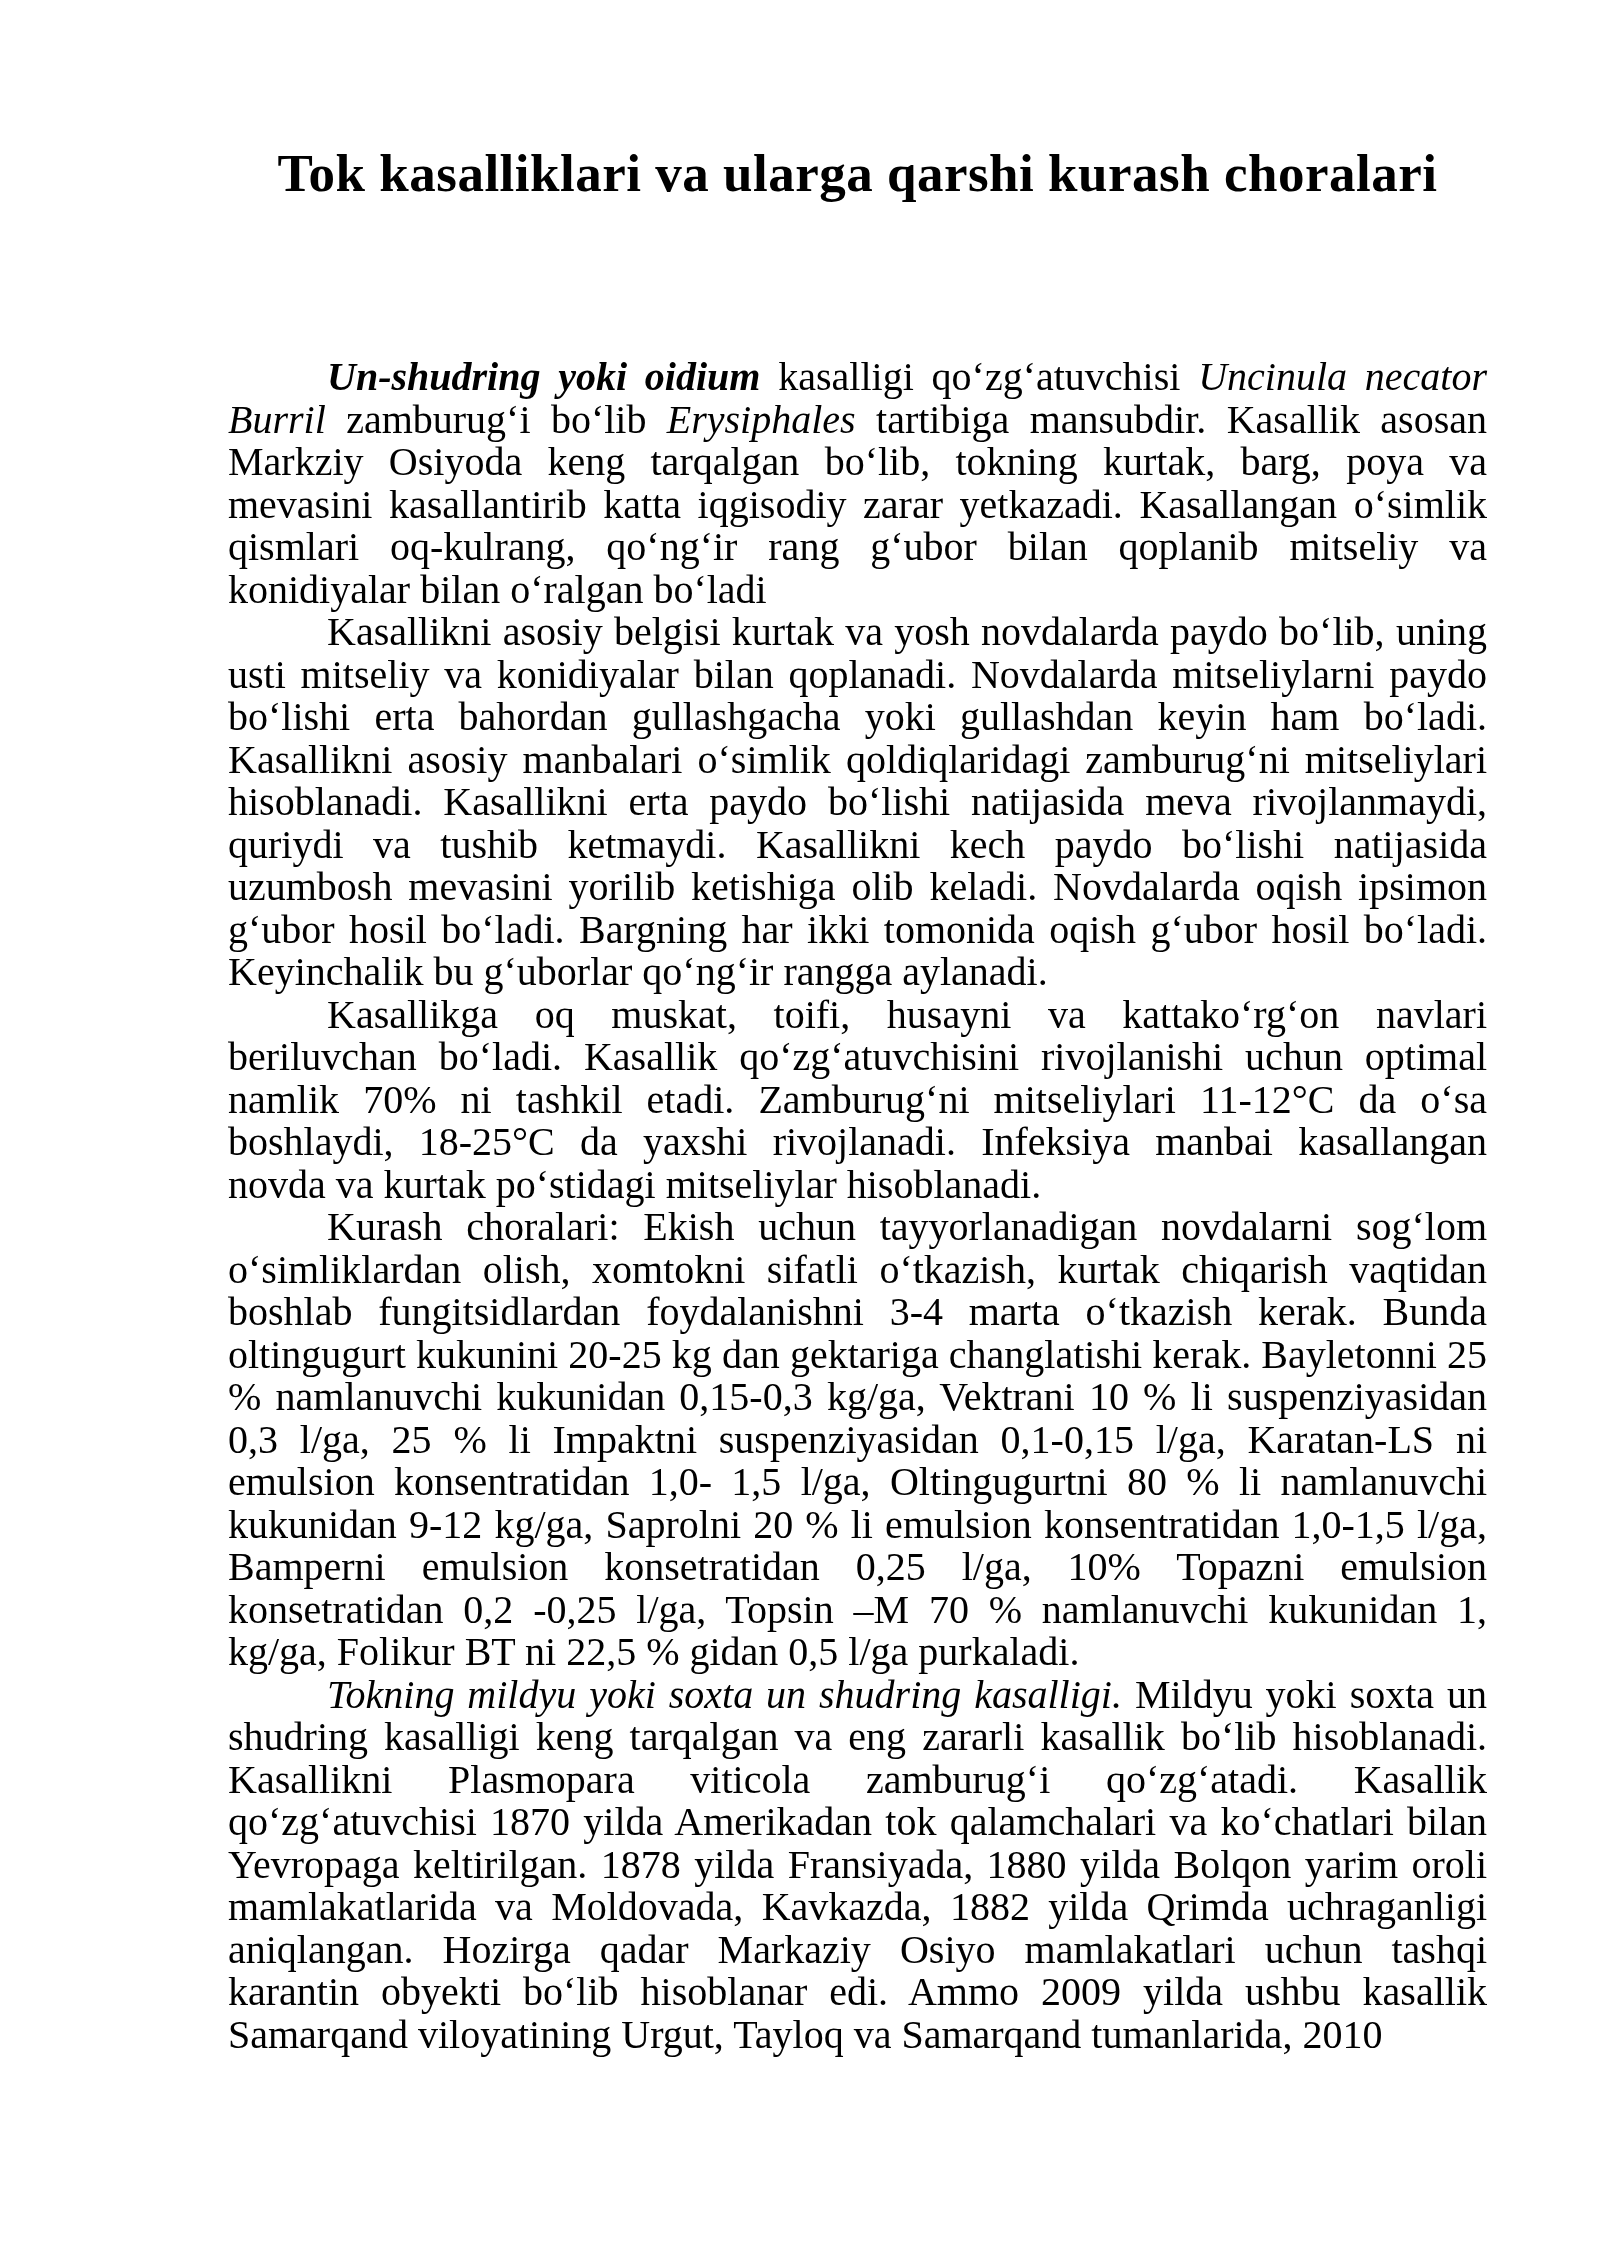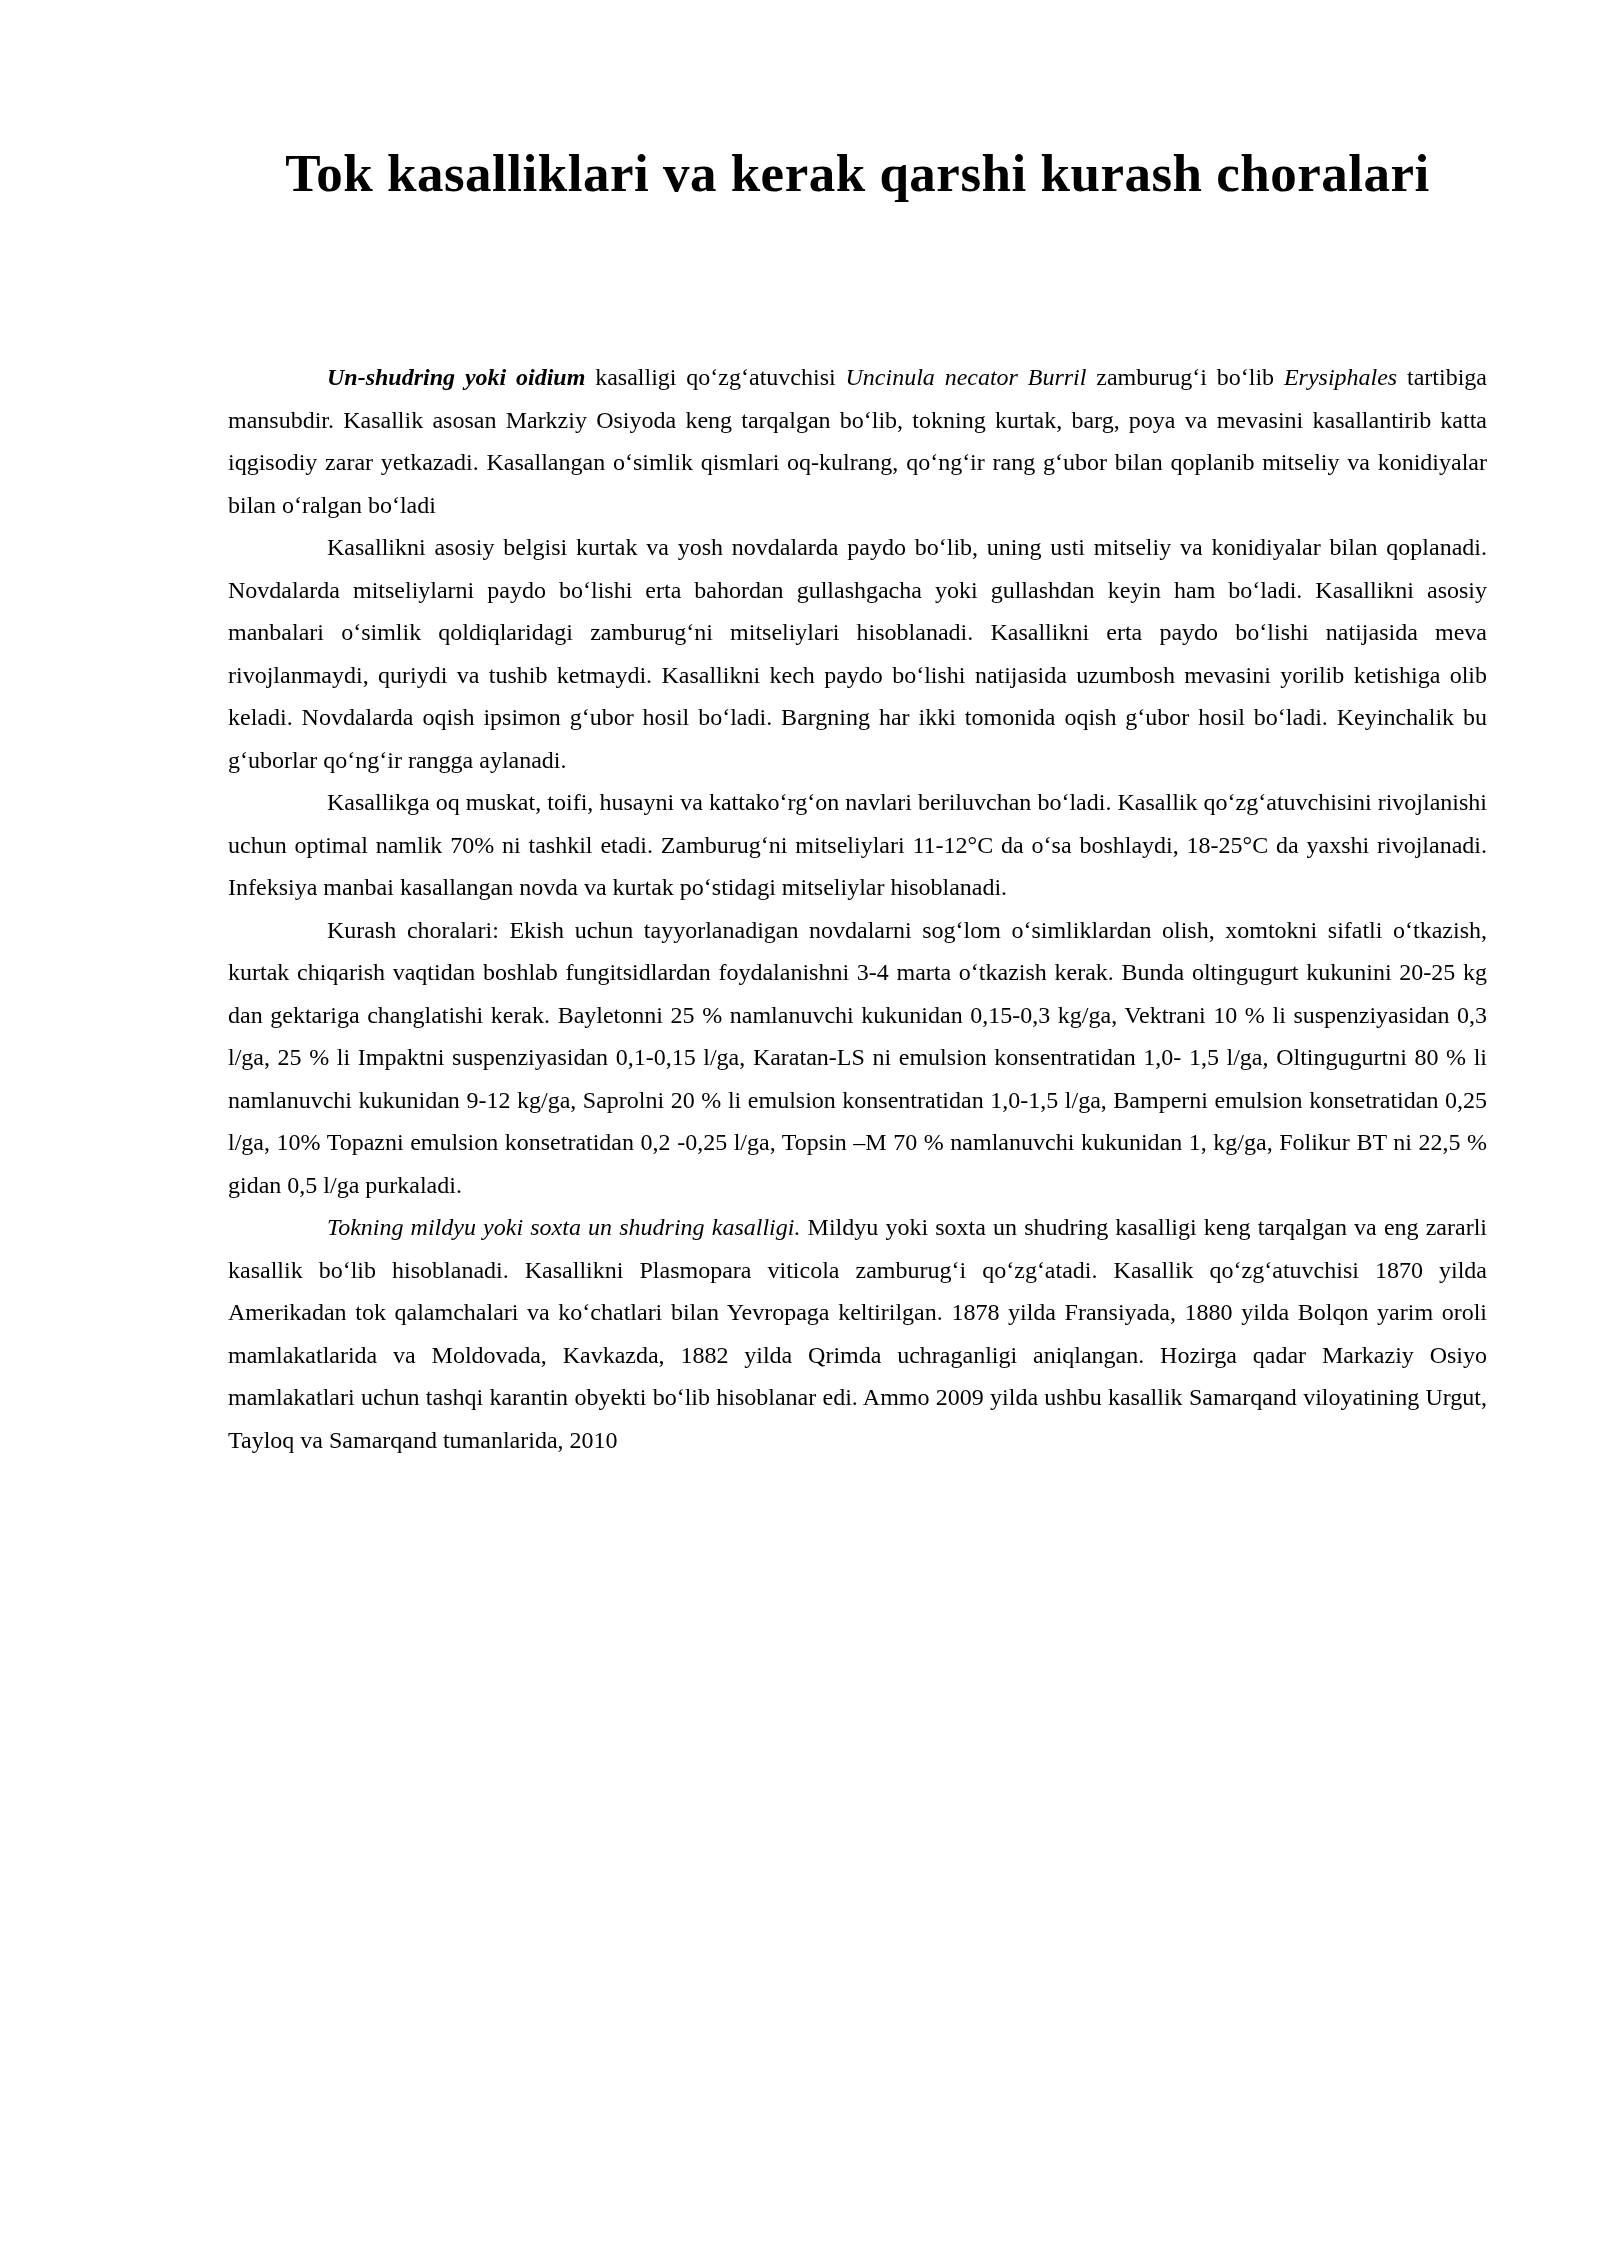--- a/index.html
+++ b/index.html
@@ -21,35 +21,35 @@
   .doc-title {
     margin: 0 0 138px 0;
     font-size: 53px;
     font-weight: bold;
     line-height: 90px;
     text-align: center;
     letter-spacing: 0.5px;
   }
   .doc-body p {
     margin: 0;
-    font-size: 24px;
+    font-size: 40px;
     line-height: 42.5px;
     text-align: justify;
     text-indent: 99px;
   }
   .doc-body .bi { font-weight: bold; font-style: italic; }
   .doc-body .i  { font-style: italic; }
   .doc-body .b  { font-weight: normal; }
 </style>
 </head>
 <body>
 
 <div class="page">
 
-  <h1 class="doc-title">Tok kasalliklari va kerak qarshi kurash choralari</h1>
+  <h1 class="doc-title">Tok kasalliklari va ularga qarshi kurash choralari</h1>
 
   <div class="doc-body">
 
     <p><span class="bi">Un-shudring yoki oidium</span><span> kasalligi qo‘zg‘atuvchisi </span><span class="i">Uncinula necator Burril</span><span> zamburug‘i bo‘lib </span><span class="i">Erysiphales</span><span> tartibiga mansubdir. Kasallik asosan Markziy Osiyoda keng tarqalgan bo‘lib, tokning kurtak, barg, poya va mevasini kasallantirib katta iqgisodiy zarar yetkazadi. Kasallangan o‘simlik qismlari oq-kulrang, qo‘ng‘ir rang g‘ubor bilan qoplanib mitseliy va konidiyalar bilan o‘ralgan bo‘ladi</span></p>
 
     <p><span>Kasallikni asosiy belgisi kurtak va yosh novdalarda paydo bo‘lib, uning usti mitseliy va konidiyalar bilan qoplanadi. Novdalarda mitseliylarni paydo bo‘lishi erta bahordan gullashgacha yoki gullashdan keyin ham bo‘ladi. Kasallikni asosiy manbalari o‘simlik qoldiqlaridagi zamburug‘ni mitseliylari hisoblanadi. Kasallikni erta paydo bo‘lishi natijasida meva rivojlanmaydi, quriydi va tushib ketmaydi. Kasallikni kech paydo bo‘lishi natijasida uzumbosh mevasini yorilib ketishiga olib keladi. Novdalarda oqish ipsimon g‘ubor hosil bo‘ladi. Bargning har ikki tomonida oqish g‘ubor hosil bo‘ladi. Keyinchalik bu g‘uborlar qo‘ng‘ir rangga aylanadi.</span></p>
 
     <p><span>Kasallikga oq muskat, toifi, husayni va kattako‘rg‘on navlari beriluvchan bo‘ladi. Kasallik qo‘zg‘atuvchisini rivojlanishi uchun optimal namlik 70% ni tashkil etadi. Zamburug‘ni mitseliylari 11-12°C da o‘sa boshlaydi, 18-25°C da yaxshi rivojlanadi. Infeksiya manbai kasallangan novda va kurtak  po‘stidagi mitseliylar hisoblanadi.</span></p>
 
     <p><span>Kurash choralari: Ekish uchun tayyorlanadigan novdalarni sog‘lom o‘simliklardan olish, xomtokni sifatli o‘tkazish, kurtak chiqarish vaqtidan boshlab fungitsidlardan foydalanishni 3-4 marta o‘tkazish kerak. Bunda oltingugurt kukunini 20-25 kg dan gektariga changlatishi kerak. Bayletonni 25 % namlanuvchi kukunidan 0,15-0,3 kg/ga, Vektrani 10 % li suspenziyasidan 0,3 l/ga, 25 % li Impaktni suspenziyasidan 0,1-0,15 l/ga, Karatan-LS ni emulsion konsentratidan 1,0- 1,5 l/ga, Oltingugurtni 80 % li namlanuvchi kukunidan 9-12 kg/ga, Saprolni 20 % li emulsion konsentratidan 1,0-1,5 l/ga, Bamperni  emulsion konsetratidan 0,25 l/ga, 10% Topazni   emulsion konsetratidan 0,2 -0,25 l/ga, Topsin –M  70 % namlanuvchi kukunidan 1, kg/ga, Folikur BT ni 22,5 % gidan 0,5 l/ga purkaladi.</span></p>

